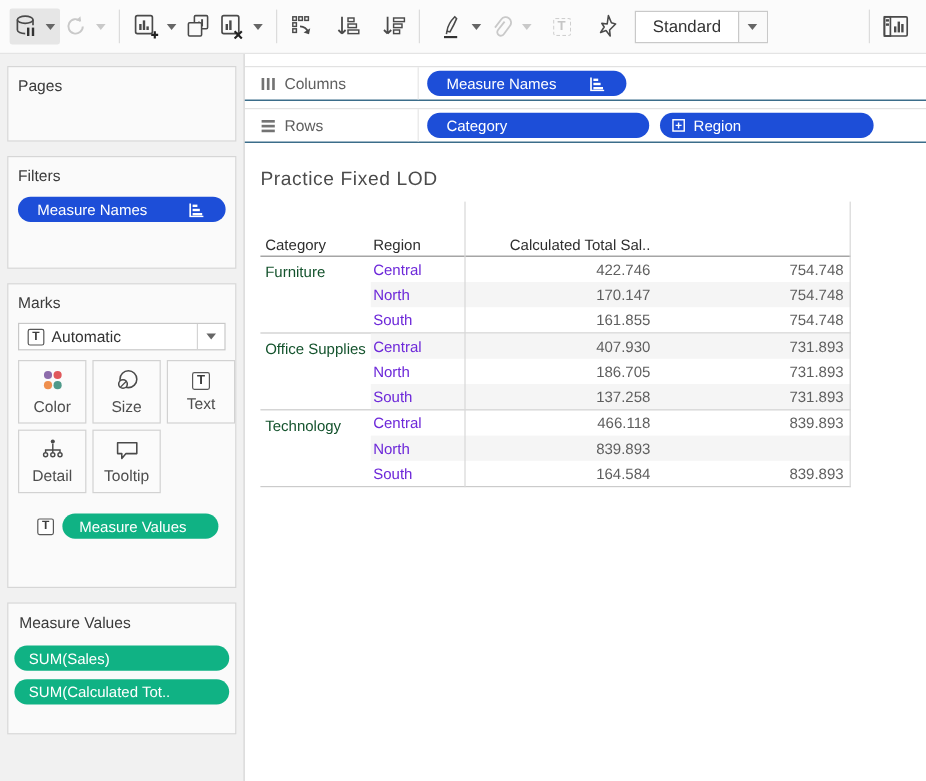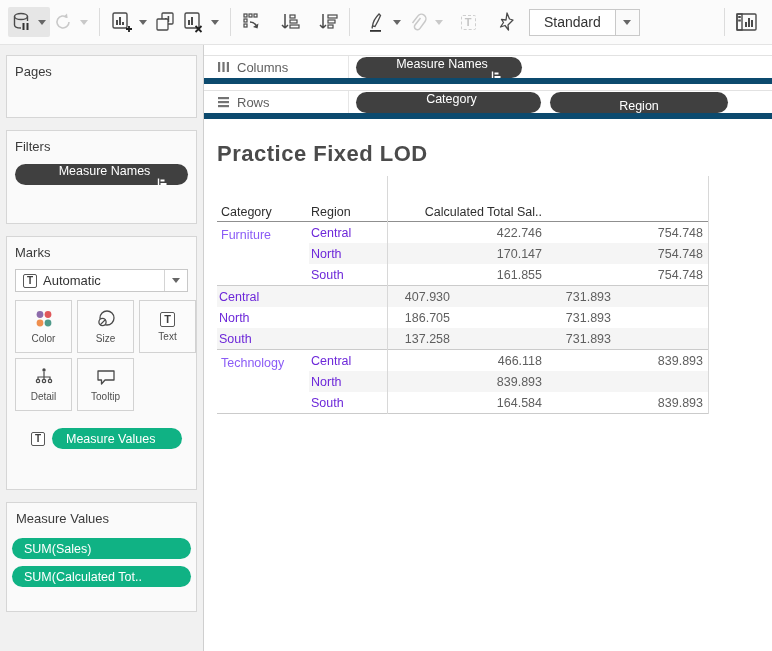--- a/index.html
+++ b/index.html
@@ -30,69 +30,69 @@
   .card-title { font-size:13px; color:#3b3b3b; }
   .card.pages { height:63px; }
   .card.filters { height:94px; }
   .card.marks { height:254px; }
   .card.mvalues { height:110px; padding:8px 5px; }
 
   
   .pill { height:21px; border-radius:11px; display:flex; align-items:center;
     color:#fff; font-size:12.5px; font-weight:500; padding:0 10px 0 16px;
     white-space:nowrap; overflow:hidden; }
-  .pill.blue { background:#404040;flex-direction:column; }
+  .pill.blue { background:#1d4ed8; }
   .pill.green { background:#10b284; }
   .pill .sort-ic { margin-left:auto; margin-right:8px; flex-shrink:0; }
   .filters .pill { margin-top:10px; }
 
   
   .mark-dd { margin-top:9px; height:23px; border:1px solid #c8c8c8; background:#fff;
     display:flex; align-items:center; }
   .mark-dd .t-ic { margin:0 6px 0 7px; }
   .mark-dd .dd-text { font-size:13px; color:#333; flex:1; }
   .mark-dd .dd-cbox { width:23px; height:100%; border-left:1px solid #d4d4d4;
     display:flex; align-items:center; justify-content:center; }
   .mark-grid { margin-top:8px; display:grid; grid-template-columns:57px 57px 57px; gap:5px; }
   .mark-btn { height:53px; border:1px solid #d2d2d2; background:#fbfbfb;
     display:flex; flex-direction:column; align-items:center; justify-content:center; gap:4px; }
-  .mark-btn span.lbl { font-size:10px; color:#4e4e4e;text-align:right; }
+  .mark-btn span.lbl { font-size:13px; color:#4e4e4e;text-align:right; }
   .marks-pill-row { margin-top:17px; display:flex; align-items:center; gap:7px; padding-left:16px; }
   .marks-pill-row .pill { width:130px; padding-left:14px; }
 
   .mvalues .pill { margin-top:7px; padding-left:12px; }
   .mvalues .card-title { padding-left:4px; }
 
   
   .canvas { flex:1; background:#fff; padding-top:10px; display:flex; flex-direction:column; }
-  .shelf-row { height:29px; border-top:1px solid #e2e2e2; border-bottom:6px solid #0c4a6e;
+  .shelf-row { height:29px; border-top:1px solid #e2e2e2; border-bottom:1px solid #0c4a6e;
     display:flex; align-items:center; }
   .shelf-row.first { margin-bottom:6px; }
   .shelf-label { width:145px; height:100%; display:flex; align-items:center; gap:7px;
     padding-left:13px; border-right:1px solid #e6e6e6; font-size:13px; color:#5f5f5f; }
   .shelf-pills { display:flex; align-items:center; gap:9px; padding-left:7px; }
   .shelf-pills .pill.w-mn { width:166px; }
   .shelf-pills .pill.w-cat { width:185px; }
   .shelf-pills .pill.w-reg { width:178px; padding-left:10px; gap:7px; }
 
   
   .sheet { flex:1; padding-left:13px; }
-  .sheet-title { margin-top:22px; font-size:22px; font-weight:700; color:#4b4b4b;
+  .sheet-title { margin-top:22px; font-size:16px; font-weight:400; color:#4b4b4b;
     letter-spacing:0.5px; }
   .table-wrap { position:relative; width:492px; margin-top:9px; }
   .vline { position:absolute; top:0; bottom:0; width:1px; background:#d8d8d8; }
   .vline.v1 { left:170px; } .vline.v2 { left:491px; }
   .spacer-band { height:27px; }
   .trow { display:flex; height:21px; align-items:center; font-size:12.5px; }
   .hdr-row { height:19px; border-bottom:1px solid #8f8f8f; color:#2e2e2e; }
   .c-cat { width:92px; padding-left:4px; }
   .c-reg { width:78px; padding-left:2px; }
   .c-num { width:161px; text-align:right; padding-right:6px; }
   .group { display:flex; border-bottom:1px solid #cbcbcb; }
-  .group .gcat { width:92px; padding:3px 4px 0 4px; font-size:12.5px; color:#8b5cf6; line-height:20px; }
+  .group .gcat { width:92px; padding:3px 4px 0 4px; font-size:12.5px; color:#14532d; line-height:20px; }
   .group .gright { flex:1; }
   .group .trow { color:#5f5f5f; }
   .group .trow .c-reg { color:#6d28d9; }
   .group .trow.band { background:#f5f5f5; }
 
   svg { display:block; }
   .t-box { width:15px; height:15px; border:1px solid #585858; color:#3e3e3e;
     font-size:11px; font-weight:bold; display:flex; align-items:center; justify-content:center;
     border-radius:2px; background:#fff; flex-shrink:0; }
   .t-box.dis { border-style:dashed; border-color:#cfcfcf; color:#c5c5c5; background:transparent; }
@@ -398,20 +398,21 @@
             </div>
             <div class="trow">
               <div class="c-reg">South</div>
               <div class="c-num">161.855</div>
               <div class="c-num">754.748</div>
             </div>
           </div>
         </div>
 
         <div class="group">
+          <div class="gcat">Office Supplies</div>
           <div class="gright">
             <div class="trow band">
               <div class="c-reg">Central</div>
               <div class="c-num">407.930</div>
               <div class="c-num">731.893</div>
             </div>
             <div class="trow">
               <div class="c-reg">North</div>
               <div class="c-num">186.705</div>
               <div class="c-num">731.893</div>

